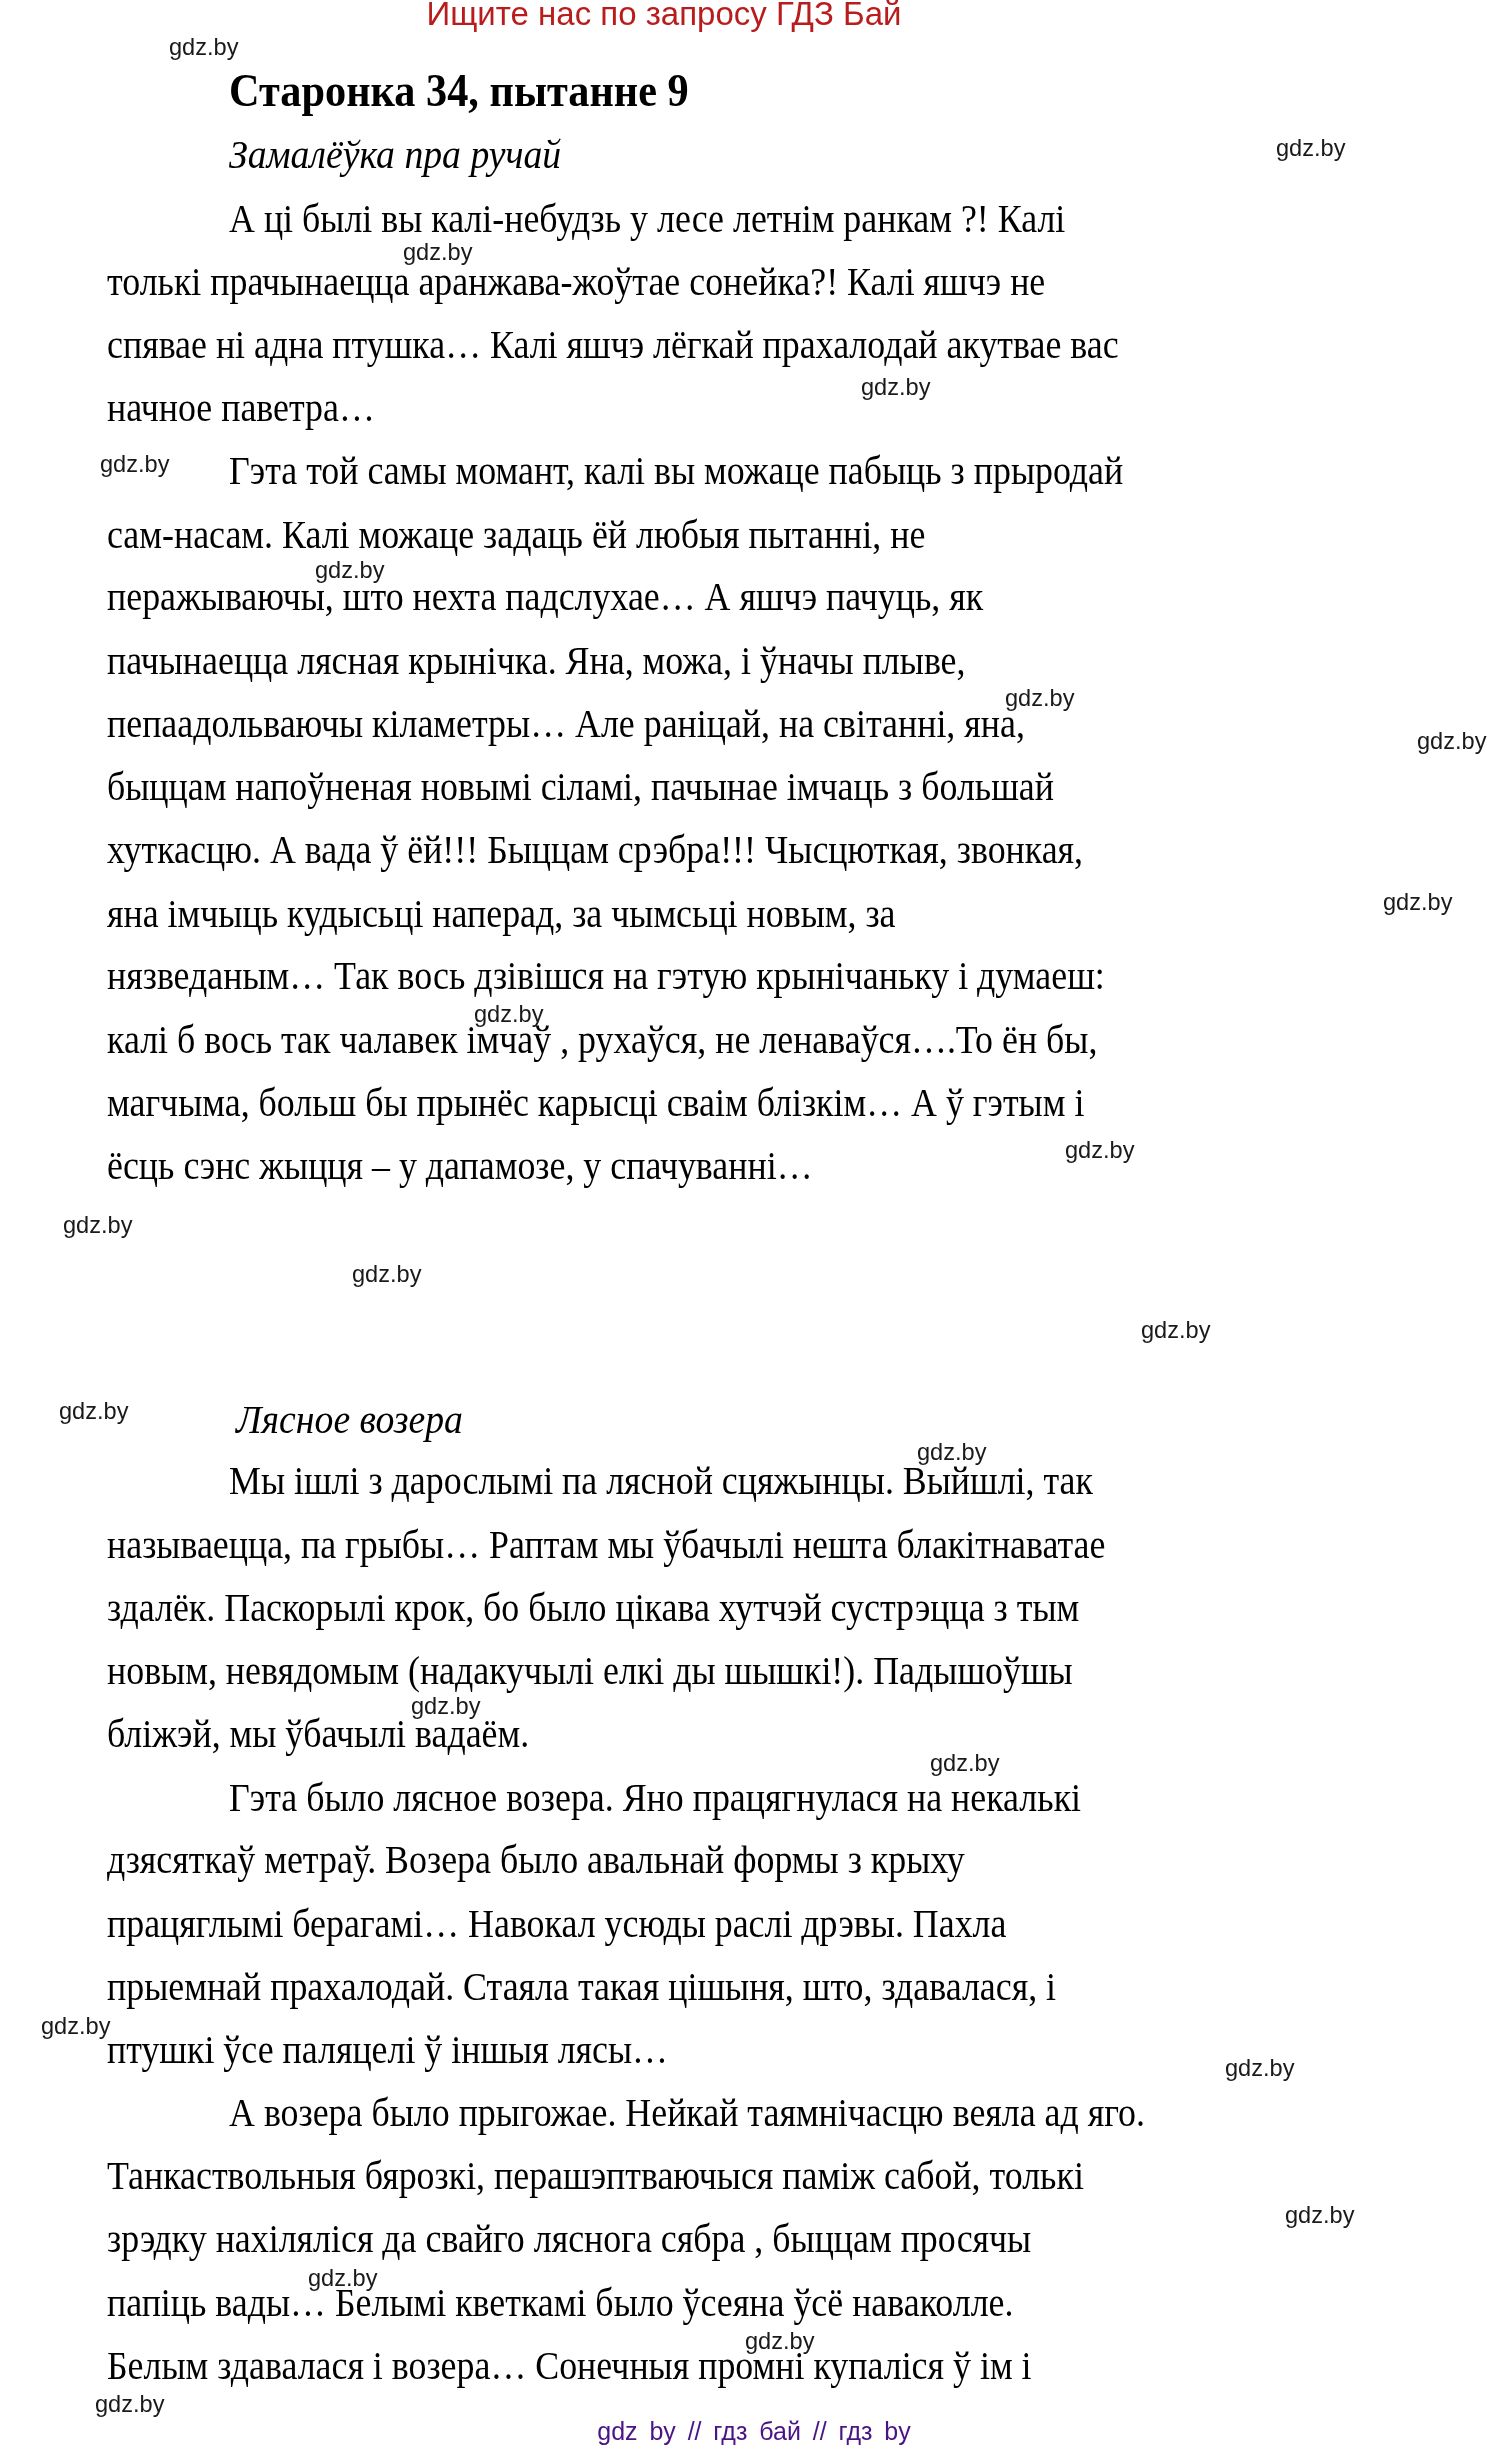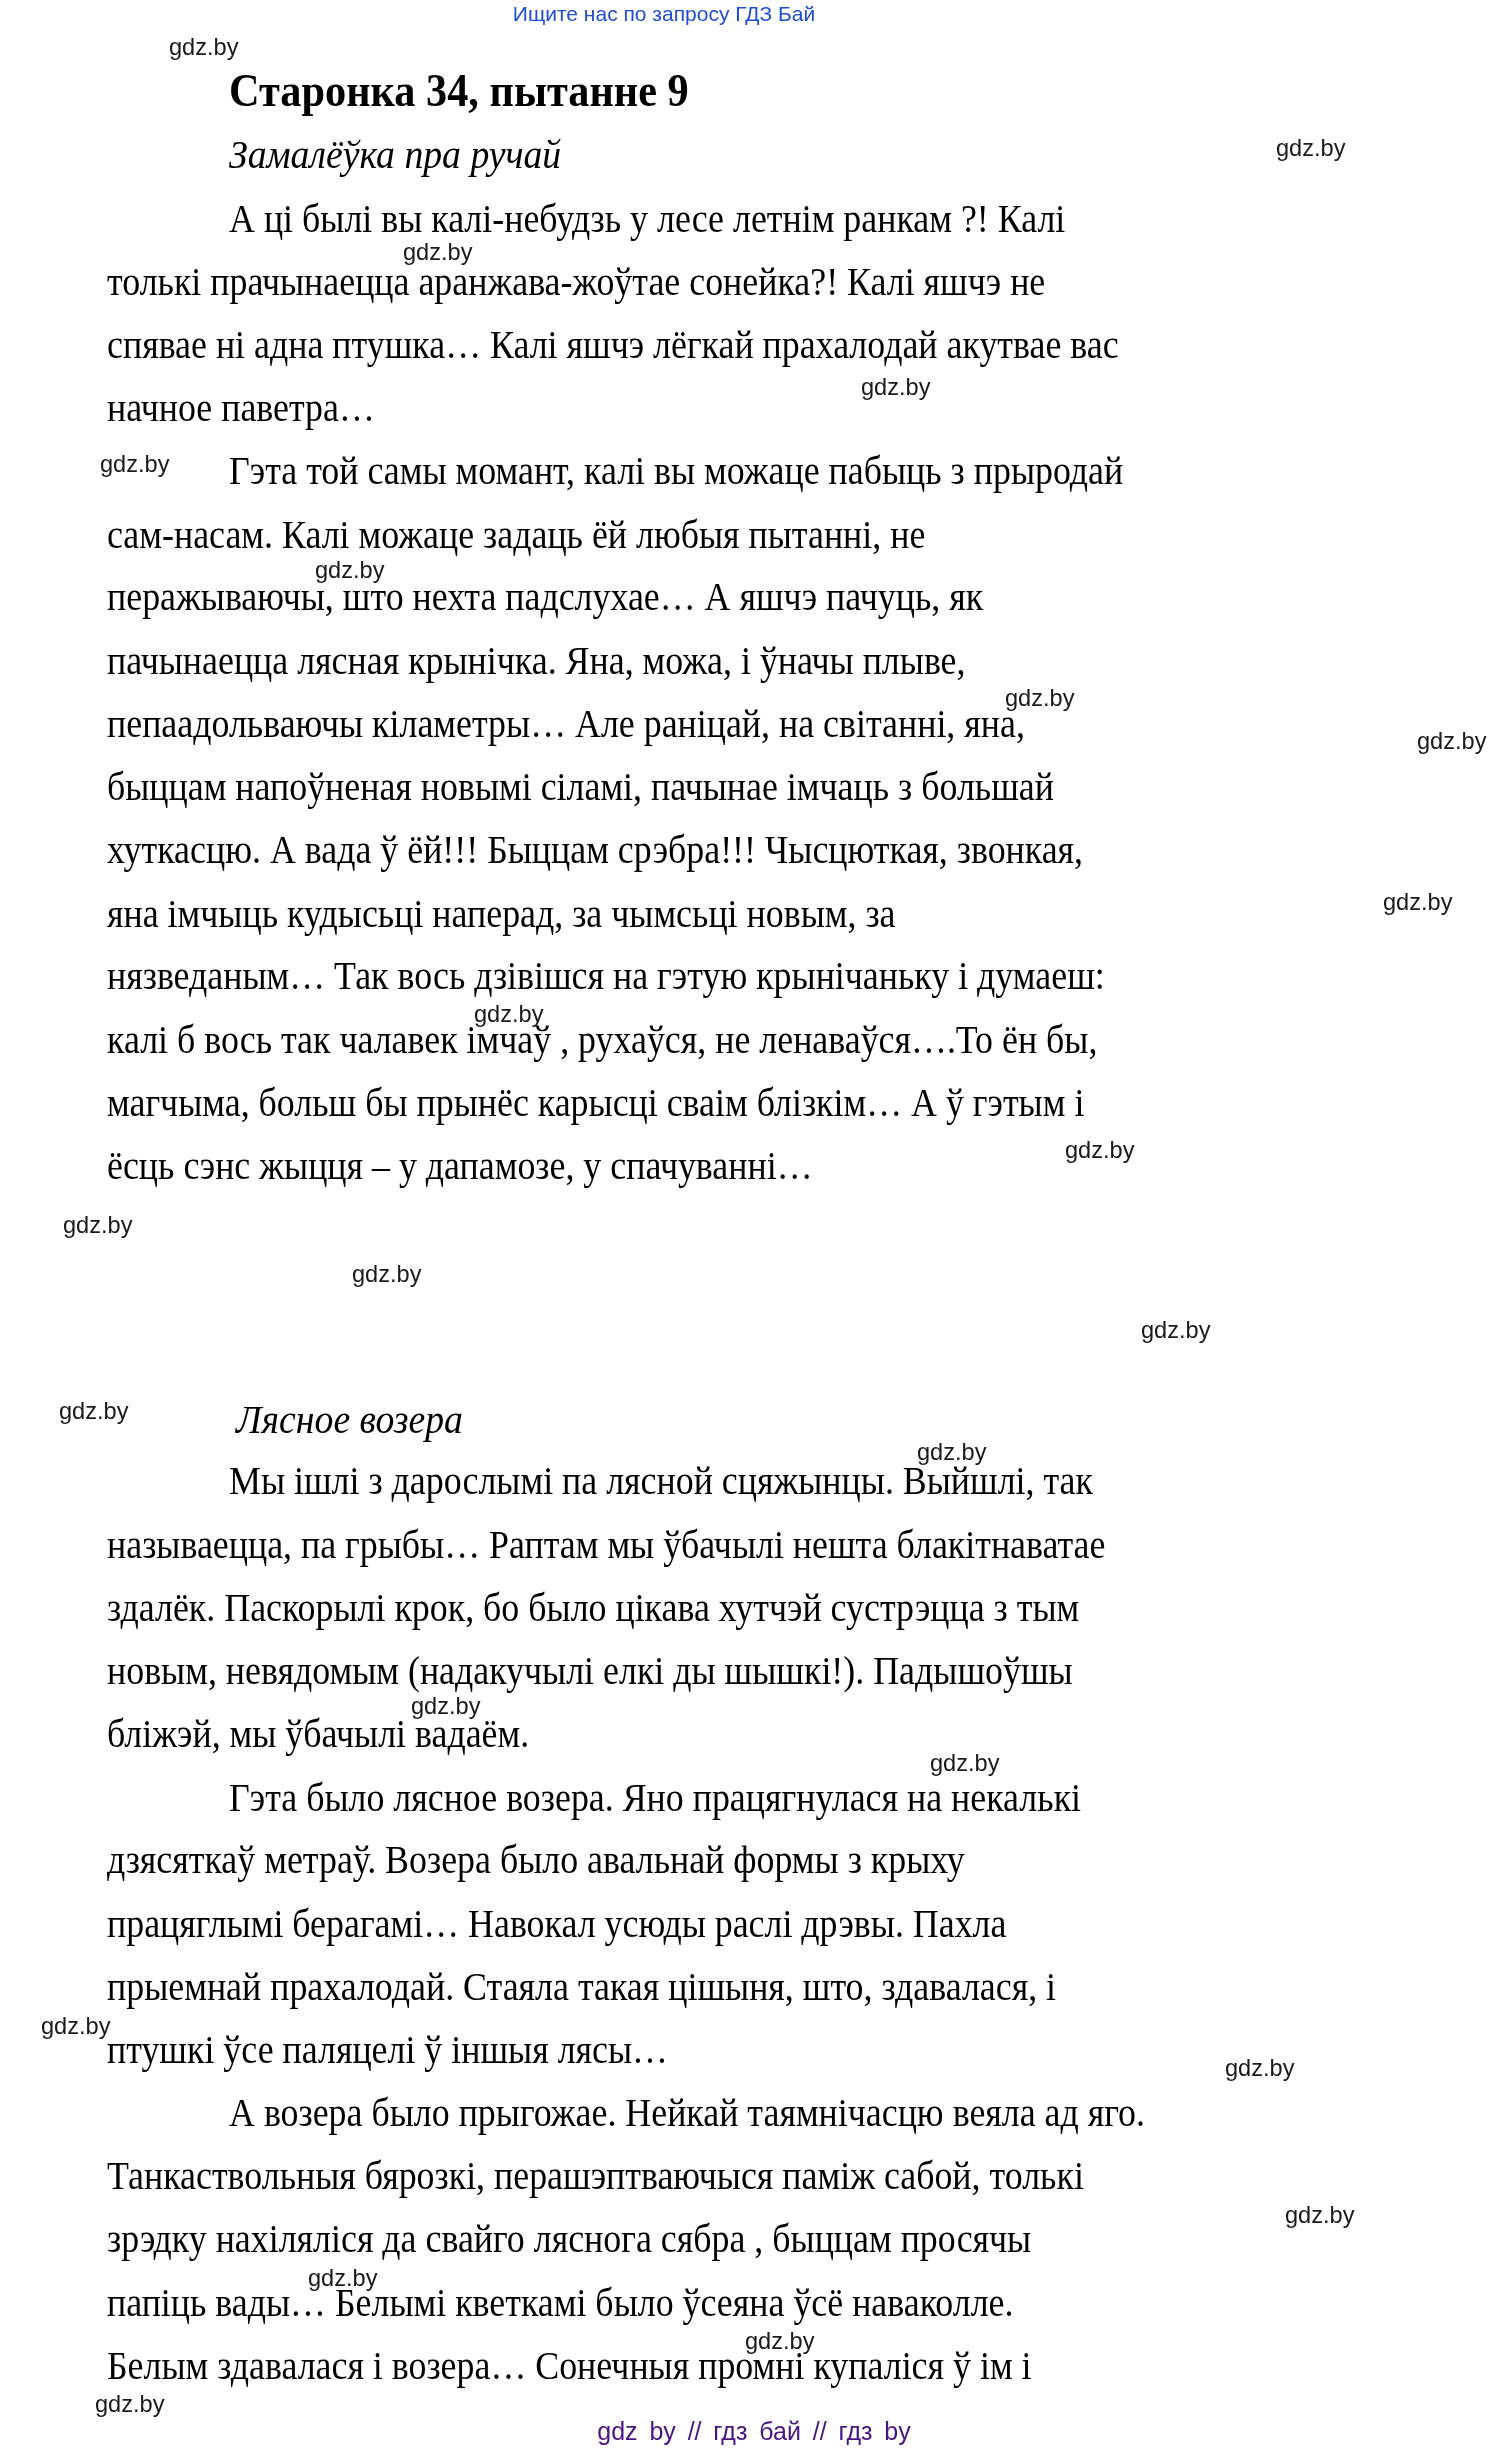--- a/index.html
+++ b/index.html
@@ -1,18 +1,18 @@
 <!DOCTYPE html>
 <html style="font-size:13px"><head>
 <meta charset="utf-8">
 <style>
   html, body { margin:0; padding:0; background:#ffffff; }
   body { width:1508px; height:2450px; position:relative; overflow:hidden; }
   .banner-top { position:absolute; left:0; width:1328px; top:0; text-align:center;
-    font-family:"Liberation Sans", sans-serif; font-size:21px; color:#1d4ed8; line-height:28px; }
+    font-family:"Liberation Sans", sans-serif; font-size:33px; color:#b91c1c; line-height:28px; }
   .banner-bottom { position:absolute; left:0; width:1508px; top:2417px; text-align:center;
     font-family:"Liberation Sans", sans-serif; font-size:25px; color:#4a1486; line-height:29px; word-spacing:4.9px; }
   .wm { position:absolute; font-family:"Liberation Sans", sans-serif; font-size:23.6px; color:#1a1a1a; line-height:26px; white-space:nowrap; }
   .ln { position:absolute; left:107px; font-family:"Liberation Serif", serif; font-size:39px; color:#000; line-height:46px; white-space:nowrap; transform-origin:0 0; transform:scaleX(0.92); }
   .ind { left:229px; }
   .title { position:absolute; left:229px; top:65px; font-family:"Liberation Serif", serif; font-weight:bold; font-size:46px; line-height:52px; color:#000; white-space:nowrap; transform-origin:0 0; transform:scaleX(0.92); }
   .sub { position:absolute; font-family:"Liberation Serif", serif; font-style:italic; font-size:41px; line-height:49px; color:#000; white-space:nowrap; transform-origin:0 0; transform:scaleX(0.92); }
 </style>
 </head>
 <body>

